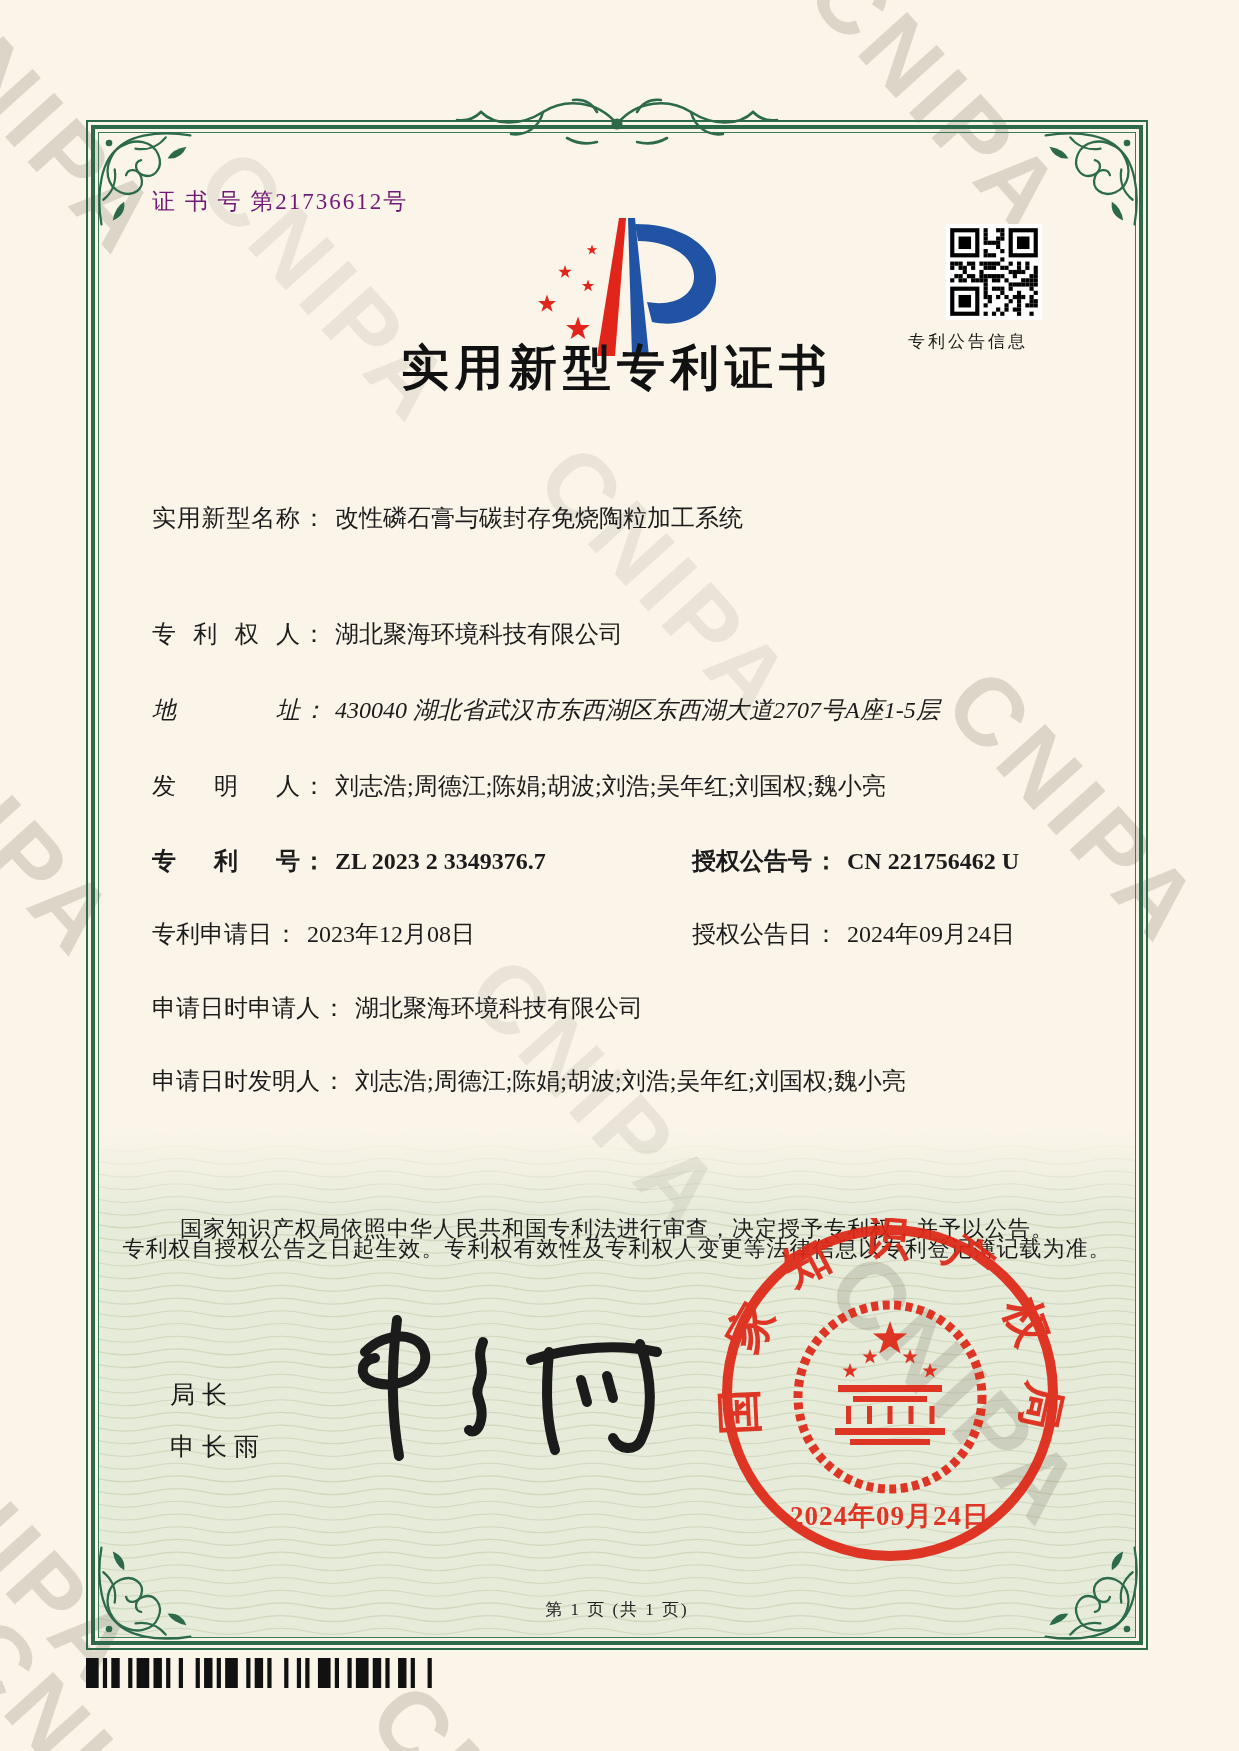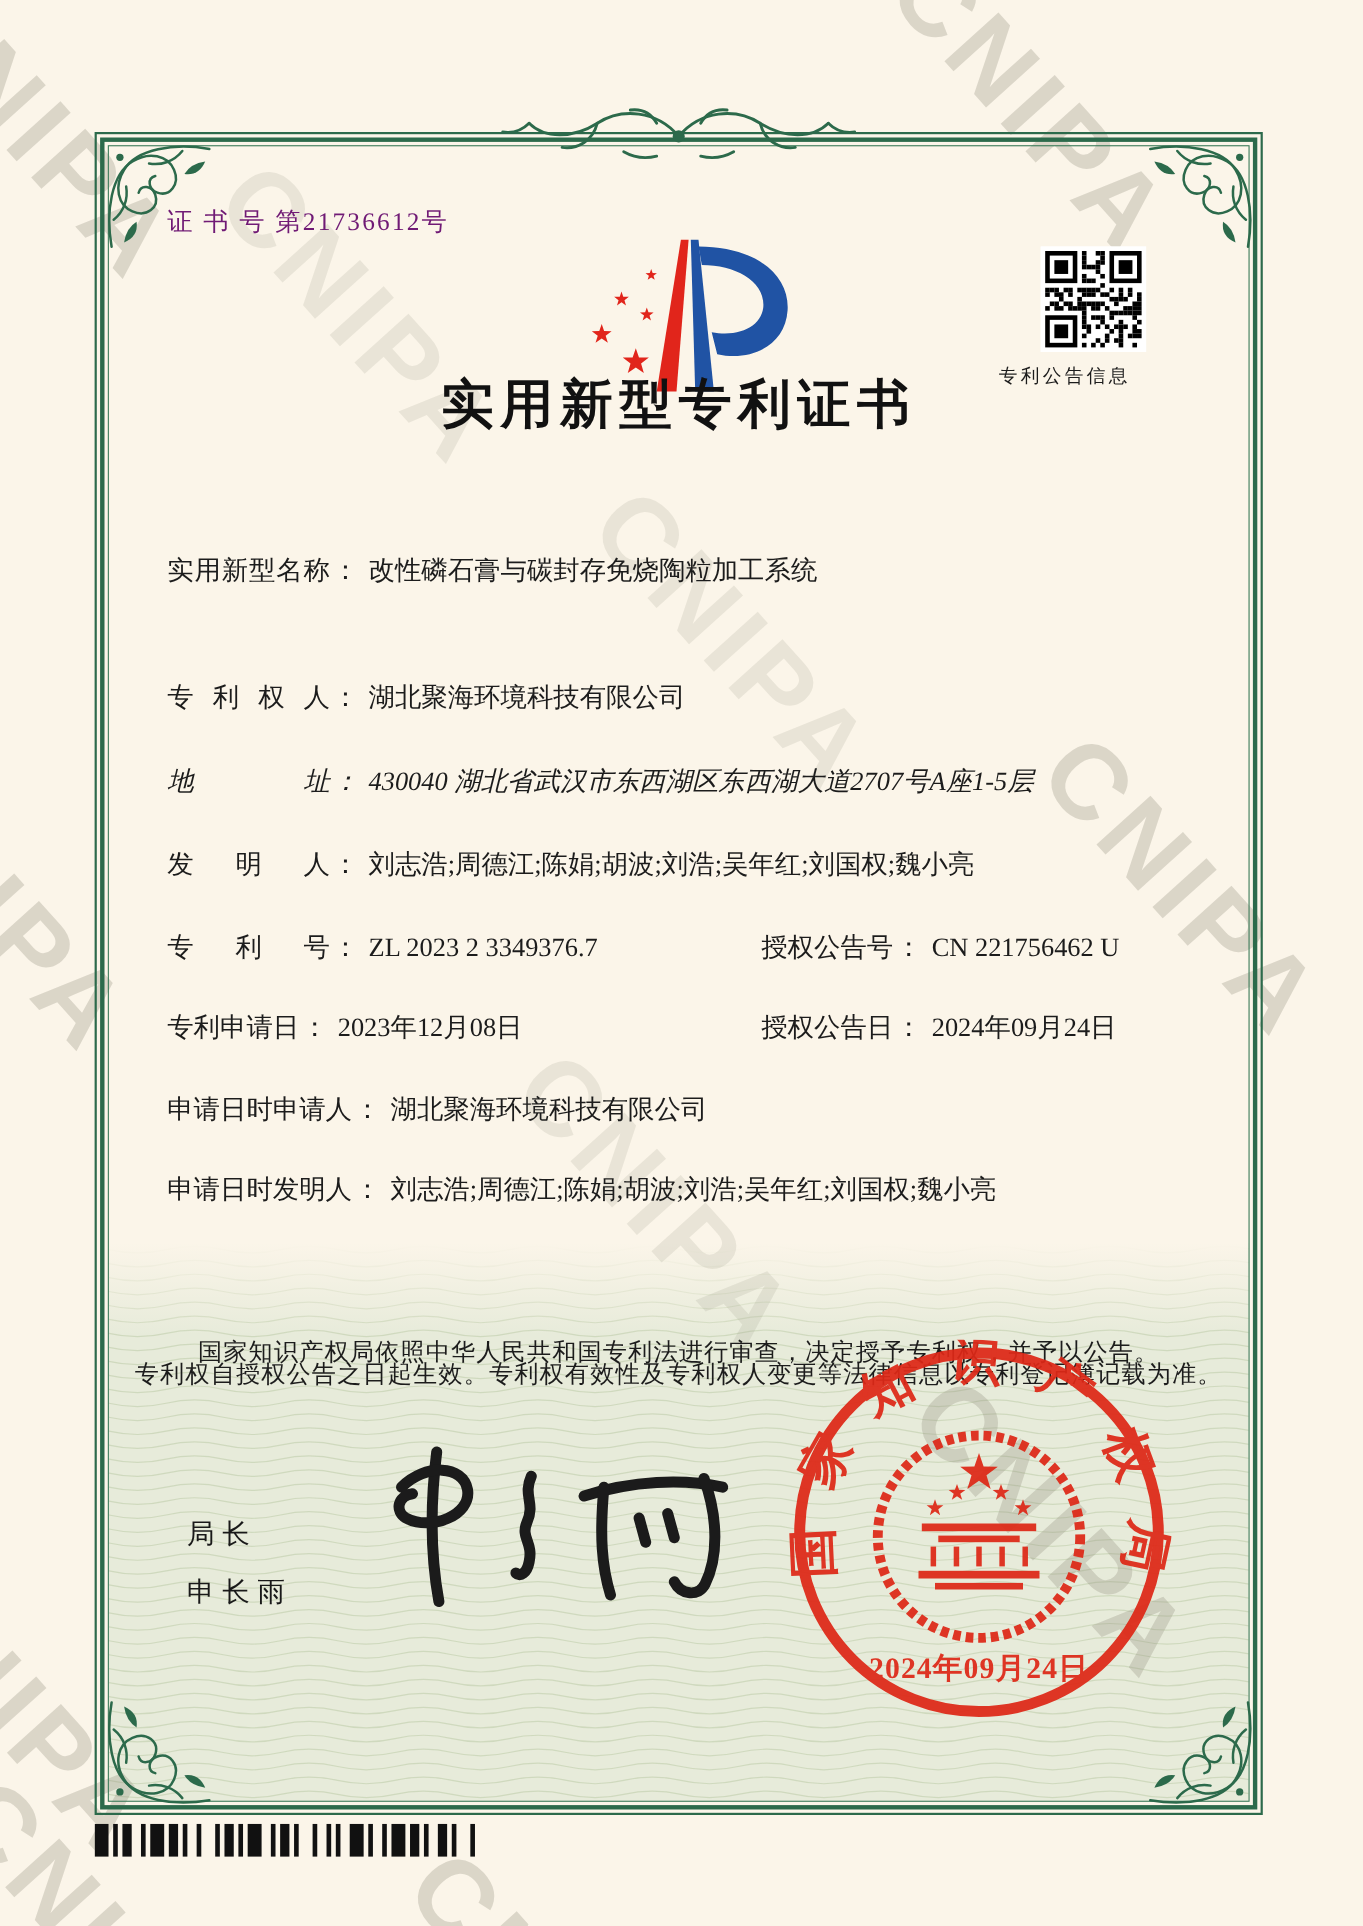--- a/index.html
+++ b/index.html
@@ -40,21 +40,21 @@
   .logo{position:absolute;left:535px;top:210px;width:190px;height:150px;z-index:4;}
   .qr{position:absolute;left:946px;top:224px;width:96px;height:96px;background:#fff;z-index:4;}
   .qr-caption{position:absolute;left:908px;top:330px;width:172px;
               font-size:17px;letter-spacing:3px;color:#1c1c1c;z-index:4;}
   .title{position:absolute;left:86px;top:336px;width:1062px;text-align:center;font-size:48px;
          font-weight:700;letter-spacing:6px;color:#111;z-index:4;}
 
   
   .row{position:absolute;left:152px;font-size:24px;color:#1c1c1c;white-space:nowrap;z-index:4;}
   .r0{top:502px;} .r1{top:618px;} .r2{top:694px;font-style:italic;} .r3{top:770px;}
-  .r4{top:845px;} .r5{top:918px;} .r6{top:992px;} .r7{top:1065px;}
+  .r4{top:845px;font-weight:bold;} .r5{top:918px;} .r6{top:992px;} .r7{top:1065px;}
   .lbl{display:inline-block;vertical-align:top;}
   .just{width:148px;text-align:justify;text-align-last:justify;}
   .colon{margin:0 9px 0 2px;}
   .col2{position:absolute;left:540px;top:0;white-space:nowrap;}
 
   
   .legal{position:absolute;left:90px;width:1054px;text-align:center;font-size:22px;
          letter-spacing:1px;color:#1c1c1c;z-index:4;}
   .lg1{top:1190px;margin-top:24px;} .lg2{top:1234px;}
 
@@ -436,20 +436,21 @@
       <rect x="-23" y="13" width="5" height="18"></rect>
       <rect x="-2.5" y="13" width="5" height="18"></rect>
       <rect x="18.5" y="13" width="5" height="18"></rect>
       <rect x="39.5" y="13" width="5" height="18"></rect>
       <rect x="-55" y="35" width="110" height="7"></rect>
       <rect x="-40" y="46" width="80" height="6"></rect>
     </g>
     <text x="0" y="132" text-anchor="middle" font-size="27" font-weight="600" fill="#de2817" letter-spacing="1" font-family="Liberation Serif, DejaVu Serif, serif">2024年09月24日</text>
   </svg>
 
+  <div class="footer">第 1 页 (共 1 页)</div>
   <svg class="barcode" id="barcode-svg" width="350" height="30">
       <rect x="0.00" y="0" width="12.65" height="30" fill="#111"></rect>
       <rect x="16.87" y="0" width="4.22" height="30" fill="#111"></rect>
       <rect x="25.30" y="0" width="8.43" height="30" fill="#111"></rect>
       <rect x="42.17" y="0" width="4.22" height="30" fill="#111"></rect>
       <rect x="50.60" y="0" width="12.65" height="30" fill="#111"></rect>
       <rect x="67.47" y="0" width="8.43" height="30" fill="#111"></rect>
       <rect x="80.12" y="0" width="4.22" height="30" fill="#111"></rect>
       <rect x="92.77" y="0" width="4.22" height="30" fill="#111"></rect>
       <rect x="109.64" y="0" width="4.22" height="30" fill="#111"></rect>

